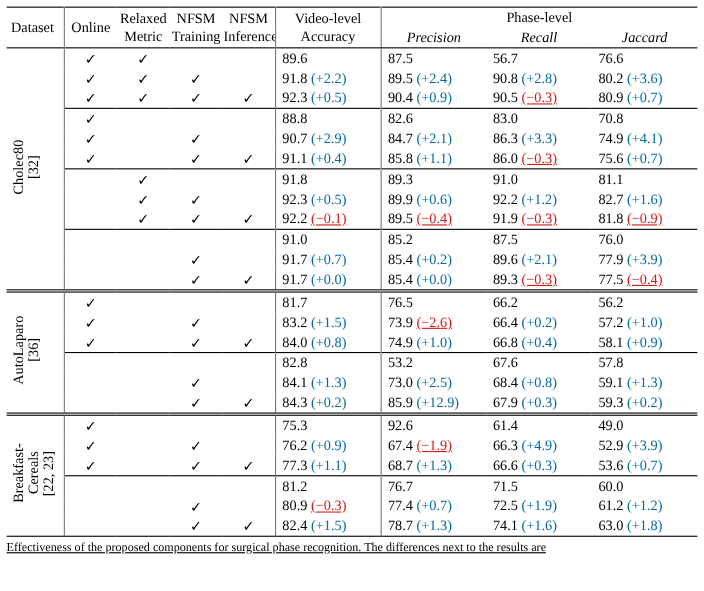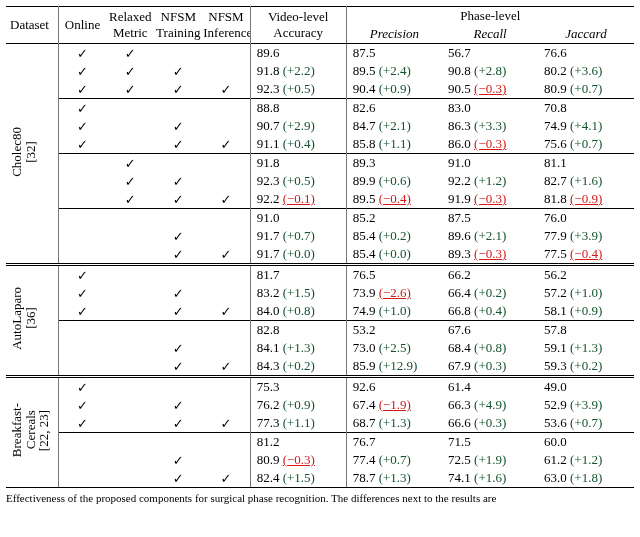--- a/index.html
+++ b/index.html
@@ -40,28 +40,29 @@
     writing-mode: vertical-rl;
     transform: rotate(180deg);
     display: inline-block;
     line-height: 1.05;
     text-align: center;
   }
   .check {
     font-family: "Segoe UI Symbol", "Apple Symbols", sans-serif;
     font-size: 13px;
   }
-  .delta-pos { color: #14532d; }
+  .delta-pos { color: #0369a1; }
   .delta-neg { color: #d21a1a; text-decoration: underline; }
   .caption {
     font-size: 11px;
     color: #000;
     padding: 2px 6px 0 6px;
     white-space: nowrap;
     overflow: hidden;
+    text-decoration: underline;
   }
   colgroup .c-ds   { width: 48px; }
   colgroup .c-cfg  { width: 44px; }
   colgroup .c-num  { width: 88px; }
 </style>
 </head>
 <body>
 
 <div class="table-wrap">
 <table>

